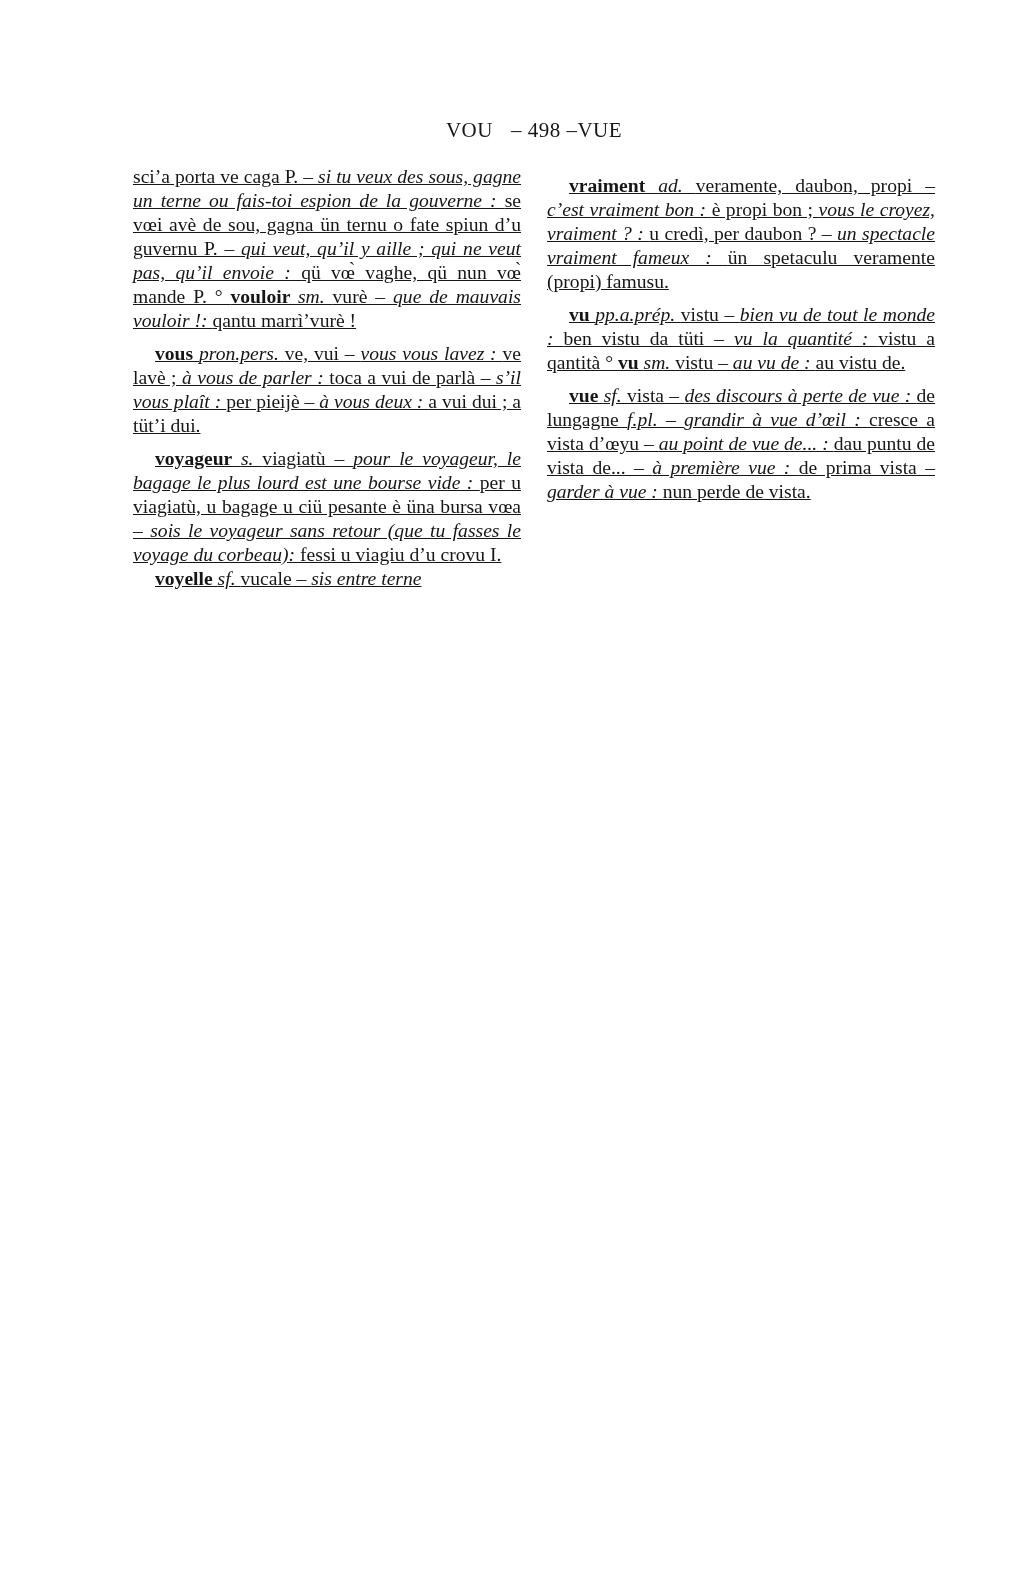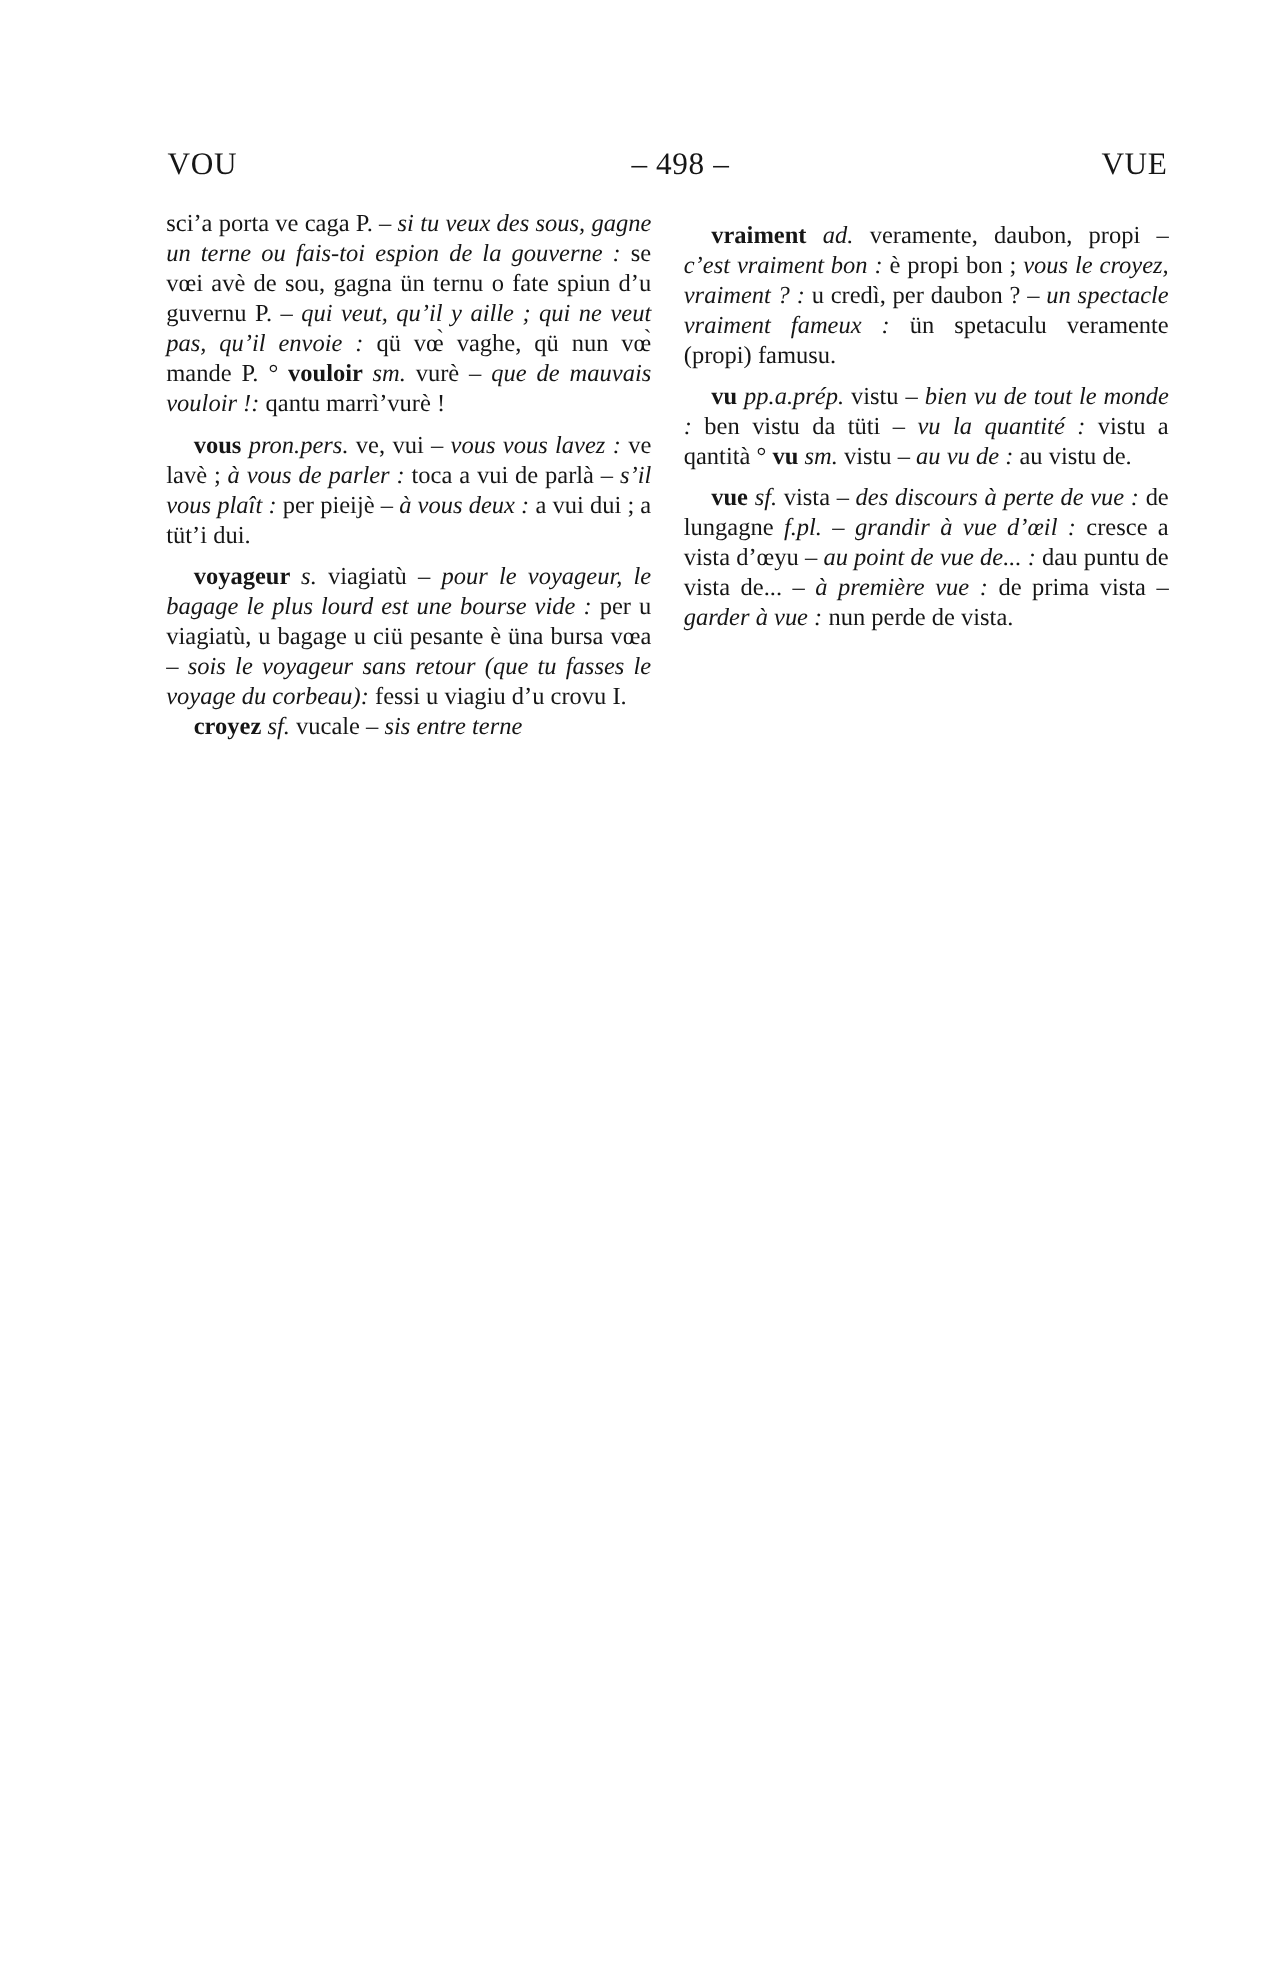--- a/index.html
+++ b/index.html
@@ -16,31 +16,32 @@
     -webkit-font-smoothing: antialiased;
   }
   .page {
     position: absolute;
     left: 133px;
     top: 118px;
     width: 802px;
   }
   .header {
     display: flex;
-    justify-content: space-between;
+    justify-content: center;
     align-items: baseline;
-    font-size: 25px;
+    font-size: 21px;
     letter-spacing: 0.5px;
     padding: 0 1px;
   }
   .header .page-number { margin-left: 18px; }
   .columns {
     display: flex;
     gap: 26px;
     margin-top: 22px;
+    text-decoration: underline;
   }
   .col {
     width: 388px;
     font-size: 19.6px;
     line-height: 24px;
     text-align: justify;
   }
   .para {
     margin: 0;
   }
@@ -56,21 +57,21 @@
   <div class="header">
     <span>VOU</span>
     <span class="page-number">– 498 –</span>
     <span>VUE</span>
   </div>
   <div class="columns">
     <div class="col">
       <p class="para"><span>sci’a porta ve caga P. – </span><span class="s-i">si tu veux des sous, gagne un terne ou fais-toi espion de la gouverne : </span><span>se vœi avè de sou, gagna ün ternu o fate spiun d’u guvernu P. – </span><span class="s-i">qui veut, qu’il y aille ; qui ne veut pas, qu’il envoie : </span><span>qü vœ̀ vaghe, qü nun vœ̀ mande P. ° </span><span class="s-b">vouloir </span><span class="s-i">sm. </span><span>vurè – </span><span class="s-i">que de mauvais vouloir !: </span><span>qantu marrì’vurè !</span></p>
       <p class="para indent gap"><span class="s-b">vous </span><span class="s-i">pron.pers. </span><span>ve, vui – </span><span class="s-i">vous vous lavez : </span><span>ve lavè ; </span><span class="s-i">à vous de parler : </span><span>toca a vui de parlà – </span><span class="s-i">s’il vous plaît : </span><span>per pieijè – </span><span class="s-i">à vous deux : </span><span>a vui dui ; a tüt’i dui.</span></p>
       <p class="para indent gap"><span class="s-b">voyageur </span><span class="s-i">s. </span><span>viagiatù – </span><span class="s-i">pour le voyageur, le bagage le plus lourd est une bourse vide : </span><span>per u viagiatù, u bagage u ciü pesante è üna bursa vœa – </span><span class="s-i">sois le voyageur sans retour (que tu fasses le voyage du corbeau): </span><span>fessi u viagiu d’u crovu I.</span></p>
-      <p class="para indent"><span class="s-b">croyez </span><span class="s-i">sf. </span><span>vucale – </span><span class="s-i">sis entre terne</span></p>
+      <p class="para indent"><span class="s-b">voyelle </span><span class="s-i">sf. </span><span>vucale – </span><span class="s-i">sis entre terne</span></p>
     </div>
     <div class="col">
       <p class="para indent gap"><span class="s-b">vraiment </span><span class="s-i">ad. </span><span>veramente, daubon, propi – </span><span class="s-i">c’est vraiment bon : </span><span>è propi bon ; </span><span class="s-i">vous le croyez, vraiment ? : </span><span>u credì, per daubon ? – </span><span class="s-i">un spectacle vraiment fameux : </span><span>ün spetaculu veramente (propi) famusu.</span></p>
       <p class="para indent gap"><span class="s-b">vu </span><span class="s-i">pp.a.prép. </span><span>vistu – </span><span class="s-i">bien vu de tout le monde : </span><span>ben vistu da tüti – </span><span class="s-i">vu la quantité : </span><span>vistu a qantità ° </span><span class="s-b">vu </span><span class="s-i">sm. </span><span>vistu – </span><span class="s-i">au vu de : </span><span>au vistu de.</span></p>
       <p class="para indent gap"><span class="s-b">vue </span><span class="s-i">sf. </span><span>vista – </span><span class="s-i">des discours à perte de vue : </span><span>de lungagne </span><span class="s-i">f.pl. </span><span>– </span><span class="s-i">grandir à vue d’œil : </span><span>cresce a vista d’œyu – </span><span class="s-i">au point de vue de... : </span><span>dau puntu de vista de... – </span><span class="s-i">à première vue : </span><span>de prima vista – </span><span class="s-i">garder à vue : </span><span>nun perde de vista.</span></p>
     </div>
   </div>
 </div>
 
 </body></html>

